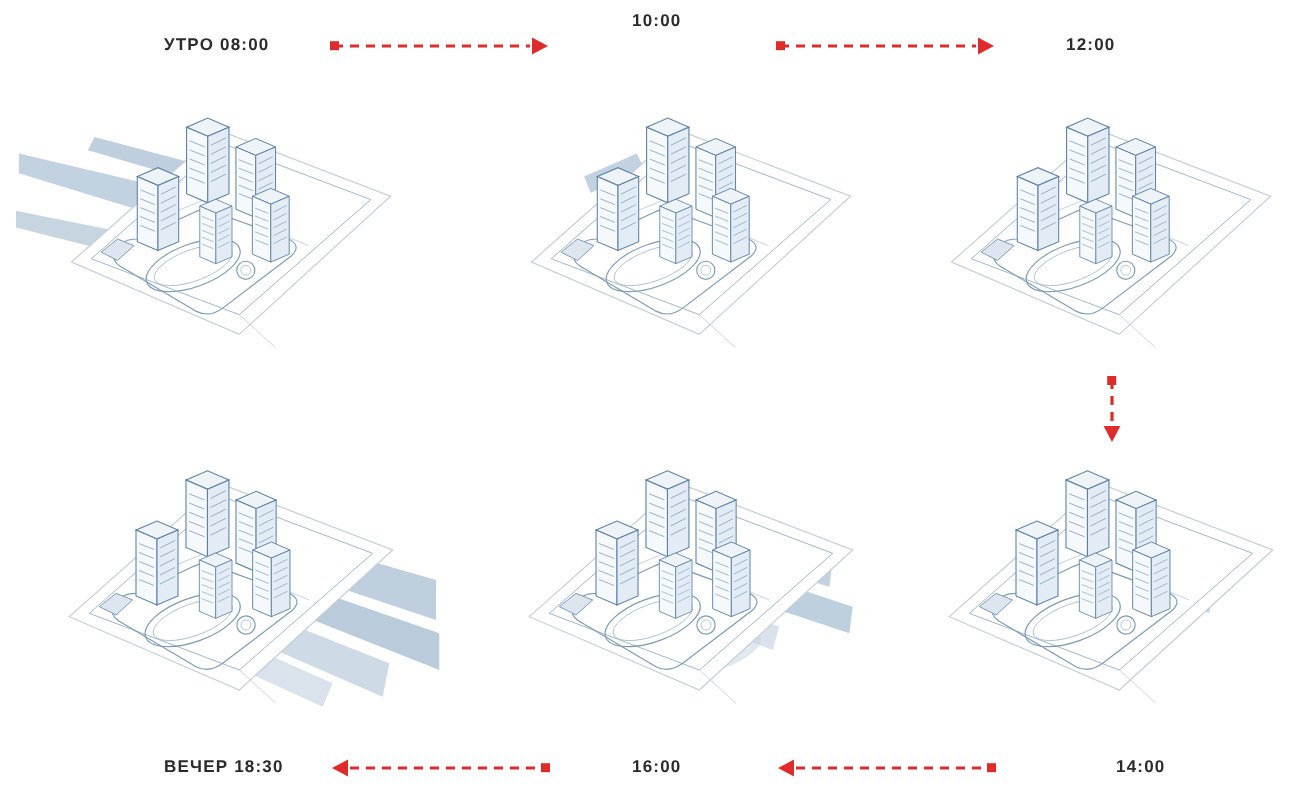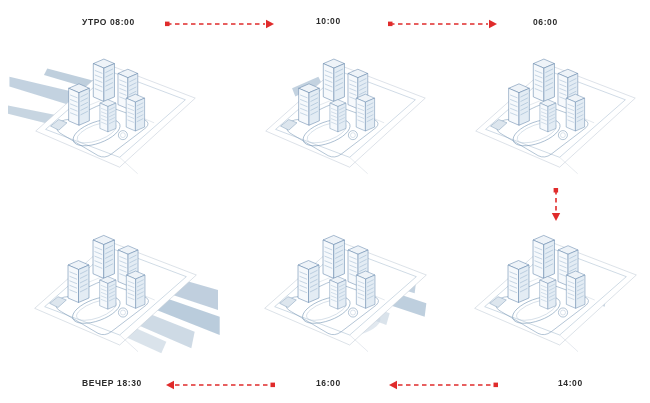--- a/index.html
+++ b/index.html
@@ -30,22 +30,22 @@
   
   .panel{position:absolute;}
   .panel svg{display:block;}
 </style>
 </head>
 <body>
 
 <div id="board">
 
   <div class="time-label" style="left:82px;top:17px;">УТРО  08:00</div>
-  <div class="time-label" style="left:316px;top:16px;text-align:center;">10:00</div>
-  <div class="time-label" style="left:533px;top:17px;">06:00</div>
+  <div class="time-label" style="left:316px;top:5px;text-align:center;">10:00</div>
+  <div class="time-label" style="left:533px;top:17px;">12:00</div>
 
   <div class="arrow-h" style="left:165px;top:16px;width:110px;">
     <svg width="110" height="12" viewBox="0 0 110 12">
       <line x1="2" y1="6" x2="100" y2="6" stroke="#e02b2b" stroke-width="1.6" stroke-dasharray="4.5,3.5"></line>
       <rect x="0" y="3.6" width="4.5" height="4.5" fill="#e02b2b"></rect>
       <path d="M101 1.8 L109 6 L101 10.2 Z" fill="#e02b2b"></path>
     </svg>
   </div>
   <div class="arrow-h" style="left:388px;top:16px;width:110px;">
     <svg width="110" height="12" viewBox="0 0 110 12">

